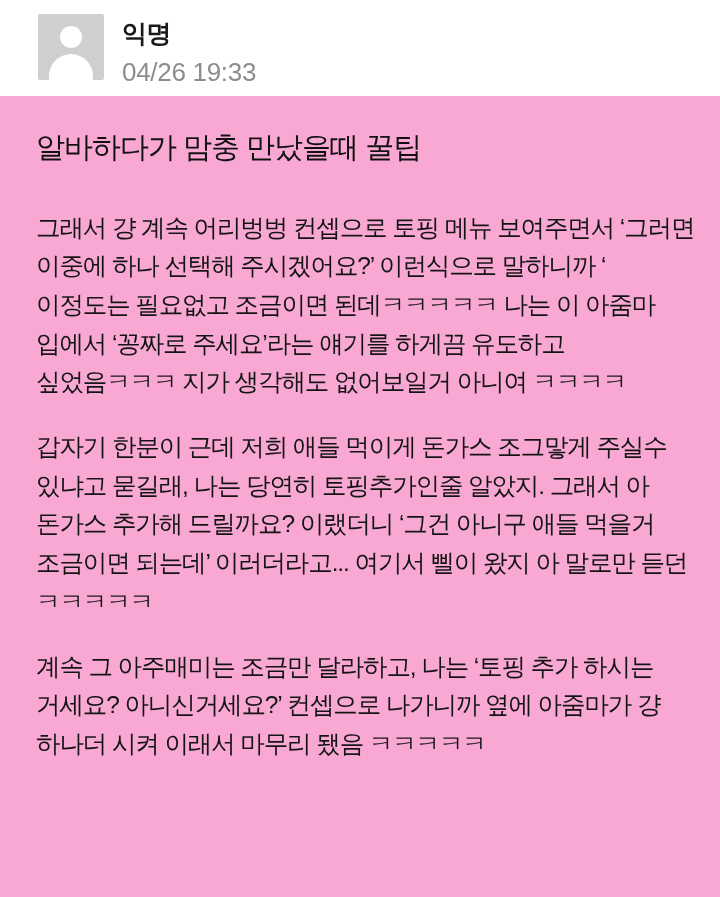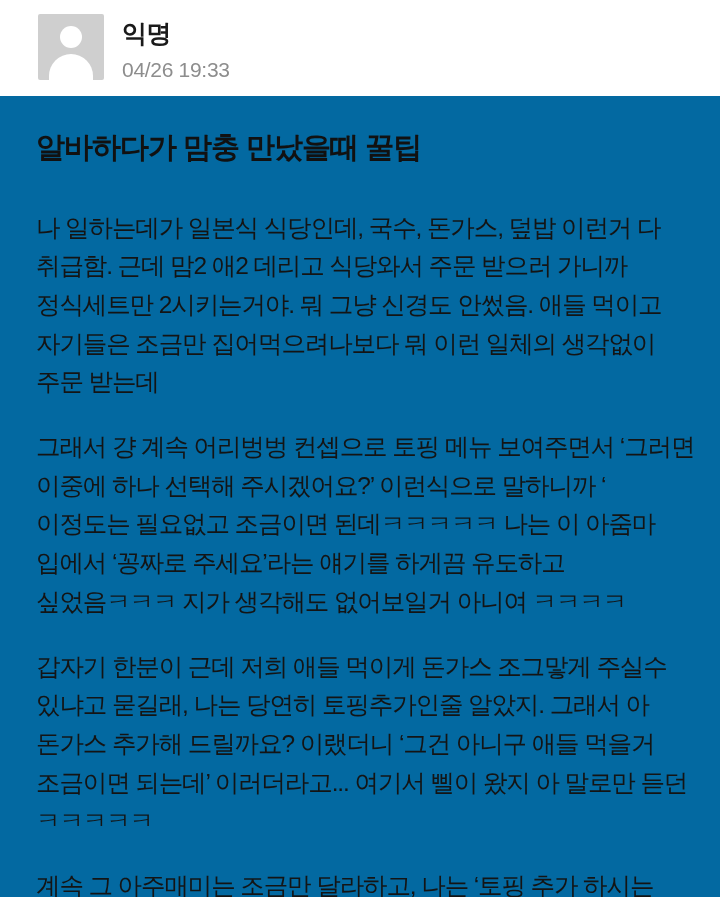--- a/index.html
+++ b/index.html
@@ -11,21 +11,21 @@
     width: 720px;
     height: 897px;
     font-family: "Liberation Sans", "DejaVu Sans", sans-serif;
     color: #111111;
     overflow: hidden;
   }
   .page {
     width: 720px;
     height: 897px;
     position: relative;
-    background: #0369a1;
+    background: #f9a8d4;
     box-sizing: border-box;
   }
 
   
   .post-header {
     display: flex;
     align-items: flex-start;
     padding: 14px 18px 14px 38px;
     box-sizing: border-box;
     height: 96px;
@@ -66,31 +66,31 @@
     padding-top: 4px;
   }
   .author-name {
     font-size: 25px;
     font-weight: bold;
     color: #1a1a1a;
     line-height: 1.25;
     letter-spacing: -0.5px;
   }
   .post-date {
-    font-size: 21px;
+    font-size: 26px;
     color: #8d8d8d;
     margin-top: 8px;
     line-height: 1.2;
     letter-spacing: -0.3px;
   }
 
   
   .post-title {
     font-size: 29px;
-    font-weight: bold;
+    font-weight: normal;
     color: #111111;
     padding: 14px 26px 6px 36px;
     letter-spacing: -1px;
     line-height: 1.3;
   }
 
   
   .post-body {
     padding: 16px 24px 0 36px;
     font-size: 24.5px;
@@ -119,19 +119,18 @@
     </div>
     <div class="author-block">
       <div class="author-name">익명</div>
       <div class="post-date">04/26 19:33</div>
     </div>
   </div>
 
   <h1 class="post-title">알바하다가 맘충 만났을때 꿀팁</h1>
 
   <div class="post-body">
-    <p>나 일하는데가 일본식 식당인데, 국수, 돈가스, 덮밥 이런거 다 취급함. 근데 맘2 애2 데리고 식당와서 주문 받으러 가니까 정식세트만 2시키는거야. 뭐 그냥 신경도 안썼음. 애들 먹이고 자기들은 조금만 집어먹으려나보다 뭐 이런 일체의 생각없이 주문 받는데</p>
     <p>그래서 걍 계속 어리벙벙 컨셉으로 토핑 메뉴 보여주면서 ‘그러면 이중에 하나 선택해 주시겠어요?’ 이런식으로 말하니까 ‘ 이정도는 필요없고 조금이면 된데ㅋㅋㅋㅋㅋ 나는 이 아줌마 입에서 ‘꽁짜로 주세요’라는 얘기를 하게끔 유도하고 싶었음ㅋㅋㅋ 지가 생각해도 없어보일거 아니여 ㅋㅋㅋㅋ</p>
     <p>갑자기 한분이 근데 저희 애들 먹이게 돈가스 조그맣게 주실수 있냐고 묻길래, 나는 당연히 토핑추가인줄 알았지. 그래서 아 돈가스 추가해 드릴까요? 이랬더니 ‘그건 아니구 애들 먹을거 조금이면 되는데’ 이러더라고... 여기서 삘이 왔지 아 말로만 듣던 ㅋㅋㅋㅋㅋ</p>
     <p>계속 그 아주매미는 조금만 달라하고, 나는 ‘토핑 추가 하시는 거세요? 아니신거세요?’ 컨셉으로 나가니까 옆에 아줌마가 걍 하나더 시켜 이래서 마무리 됐음 ㅋㅋㅋㅋㅋ</p>
   </div>
 
 </div>
 
 </body></html>

